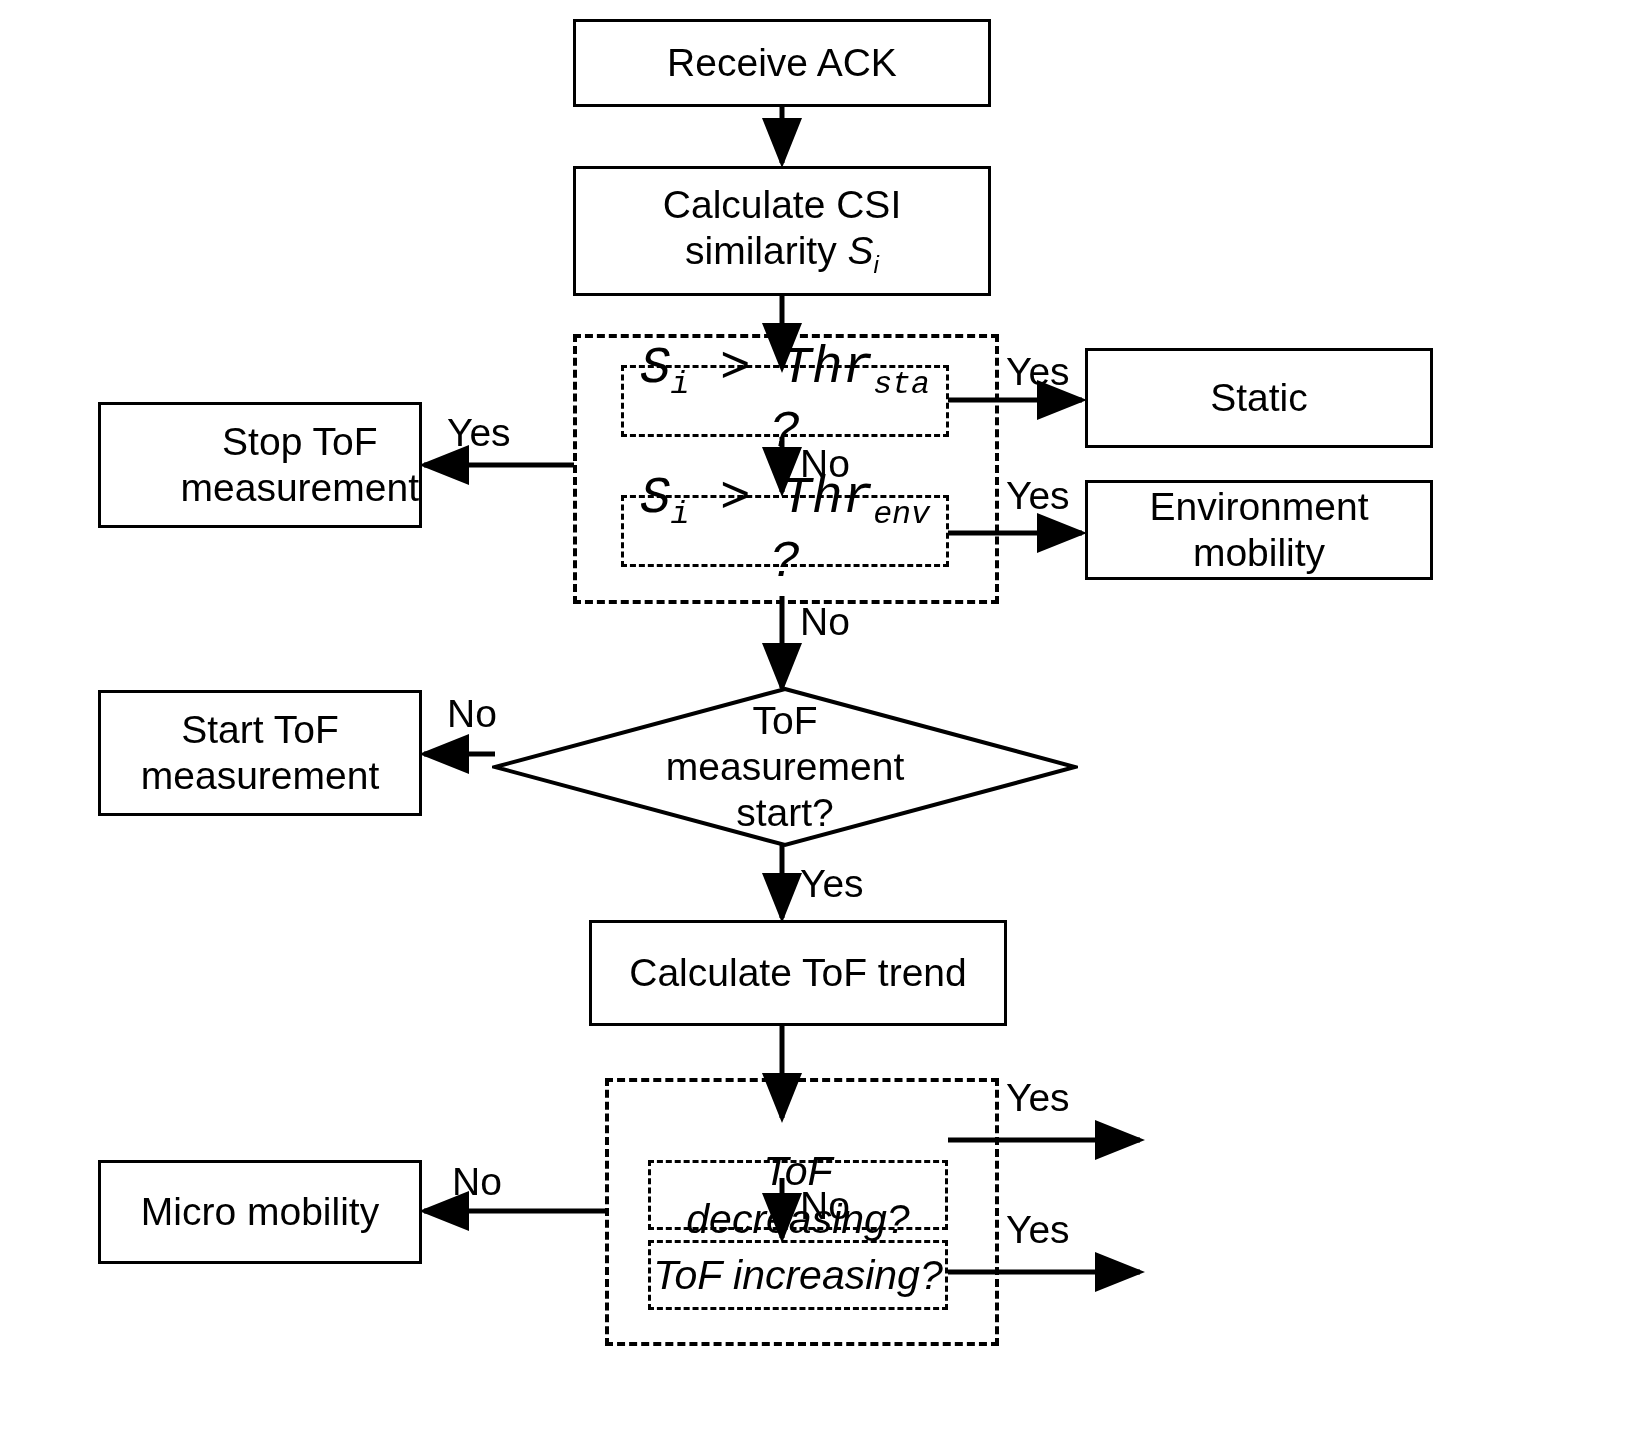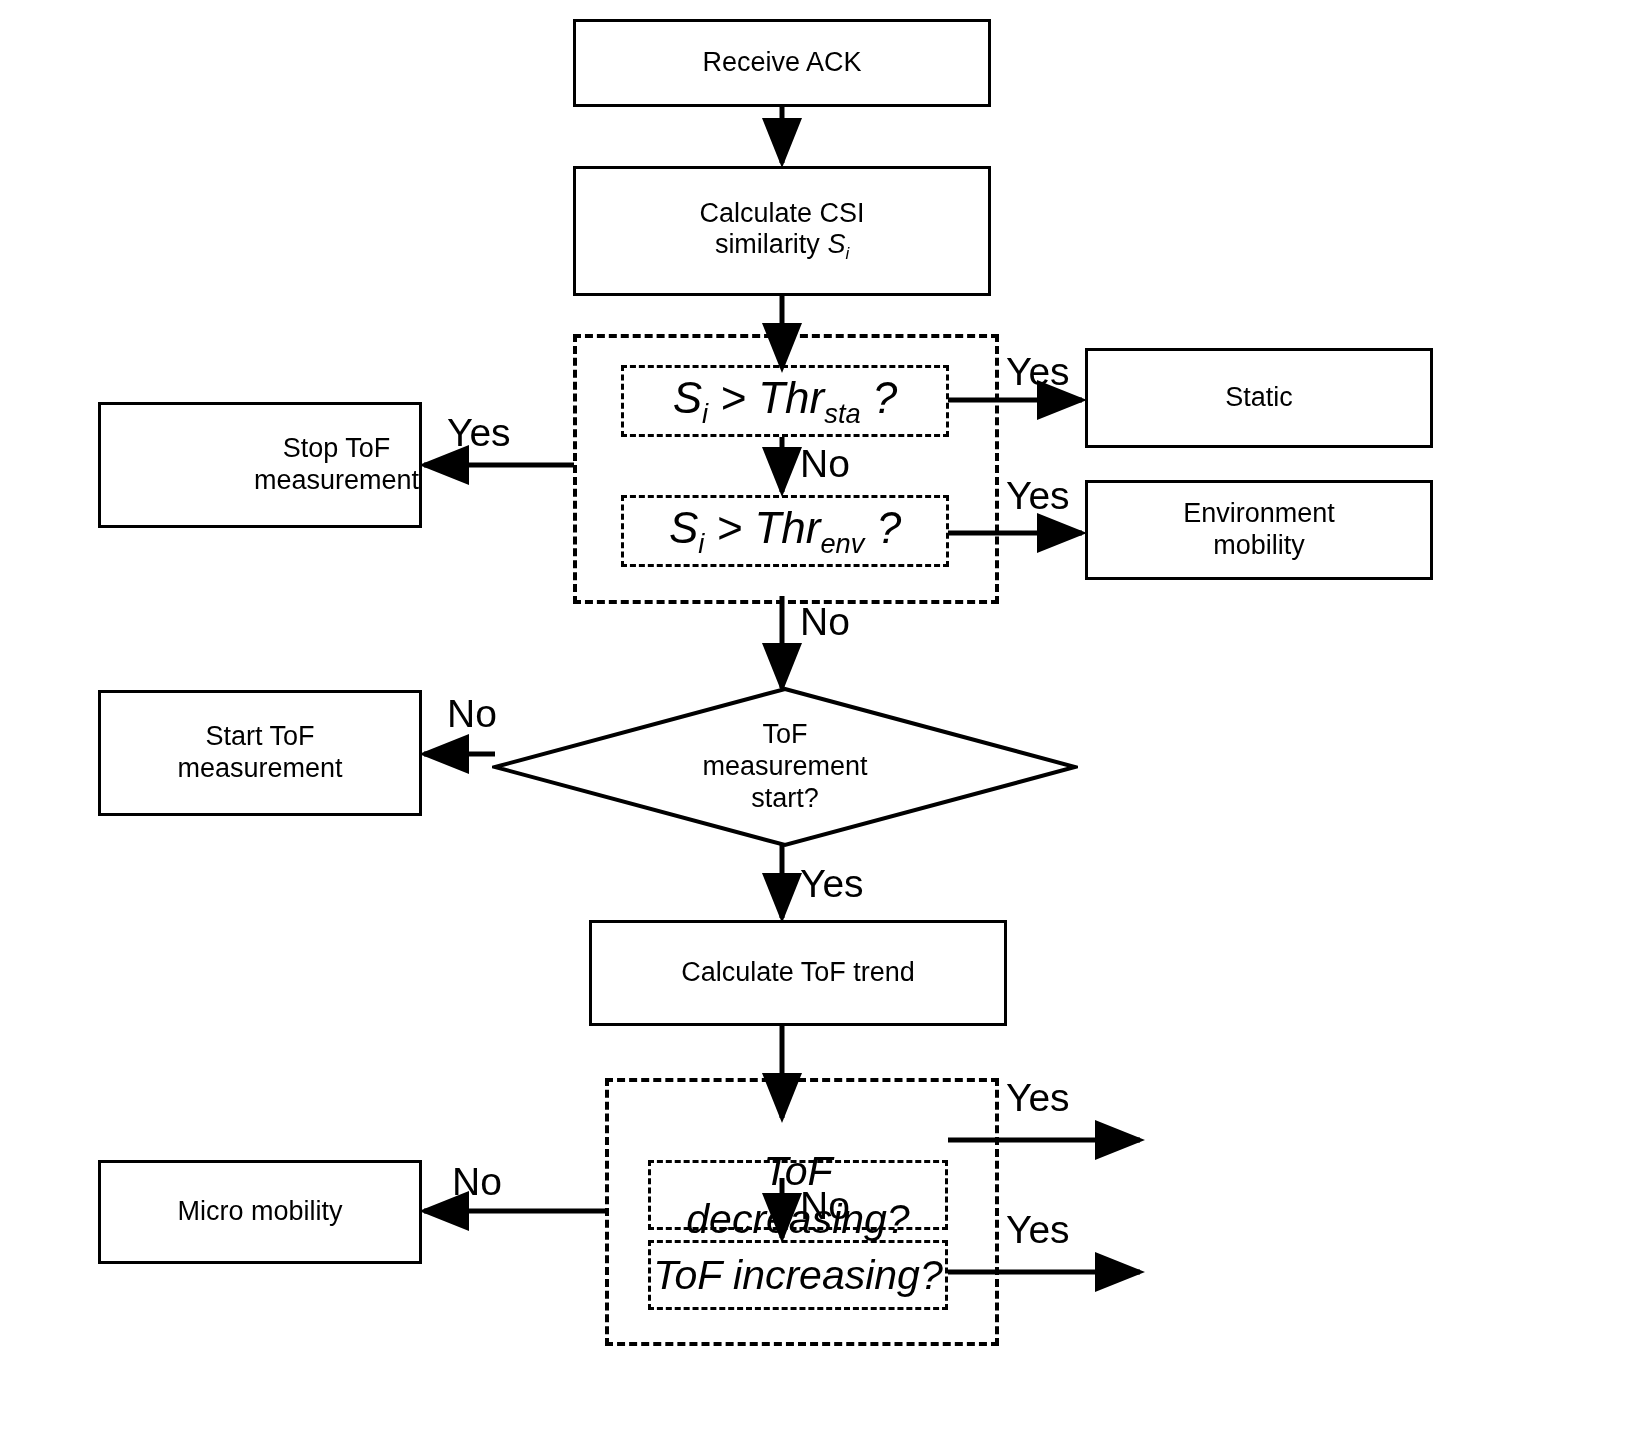--- a/index.html
+++ b/index.html
@@ -38,25 +38,25 @@
     border: 3px dashed #000000;
     background: transparent;
   }
   .label {
     position: absolute;
     color: #000000;
     font-size: 39px;
     line-height: 1;
     white-space: nowrap;
   }
-  .fs-main { font-size: 27px; }
+  .fs-main { font-size: 39px; }
   .fs-italic-serif {
-    font-family: Liberation Sans, sans-serif;
+    font-family: Liberation Mono, monospace;
     font-style: italic;
-    font-size: 44px;
+    font-size: 51px;
   }
   .fs-italic-sans {
     font-family: "Liberation Sans", sans-serif;
     font-style: italic;
     font-size: 41px;
   }
   .sub {
     font-size: 0.62em;
     vertical-align: sub;
     font-style: italic;

